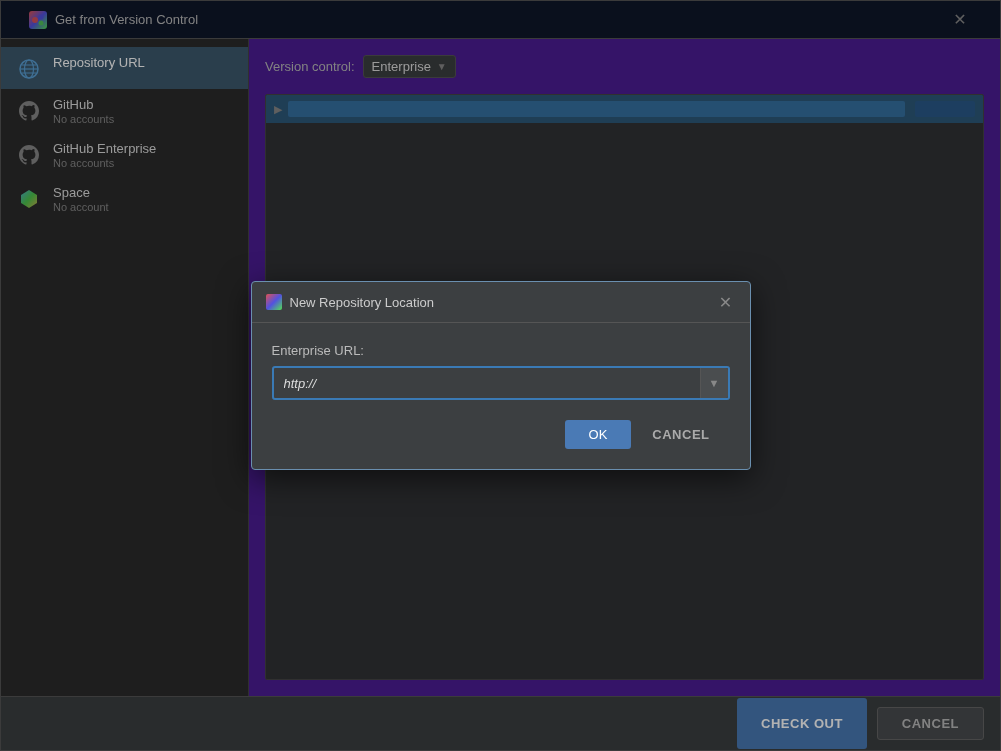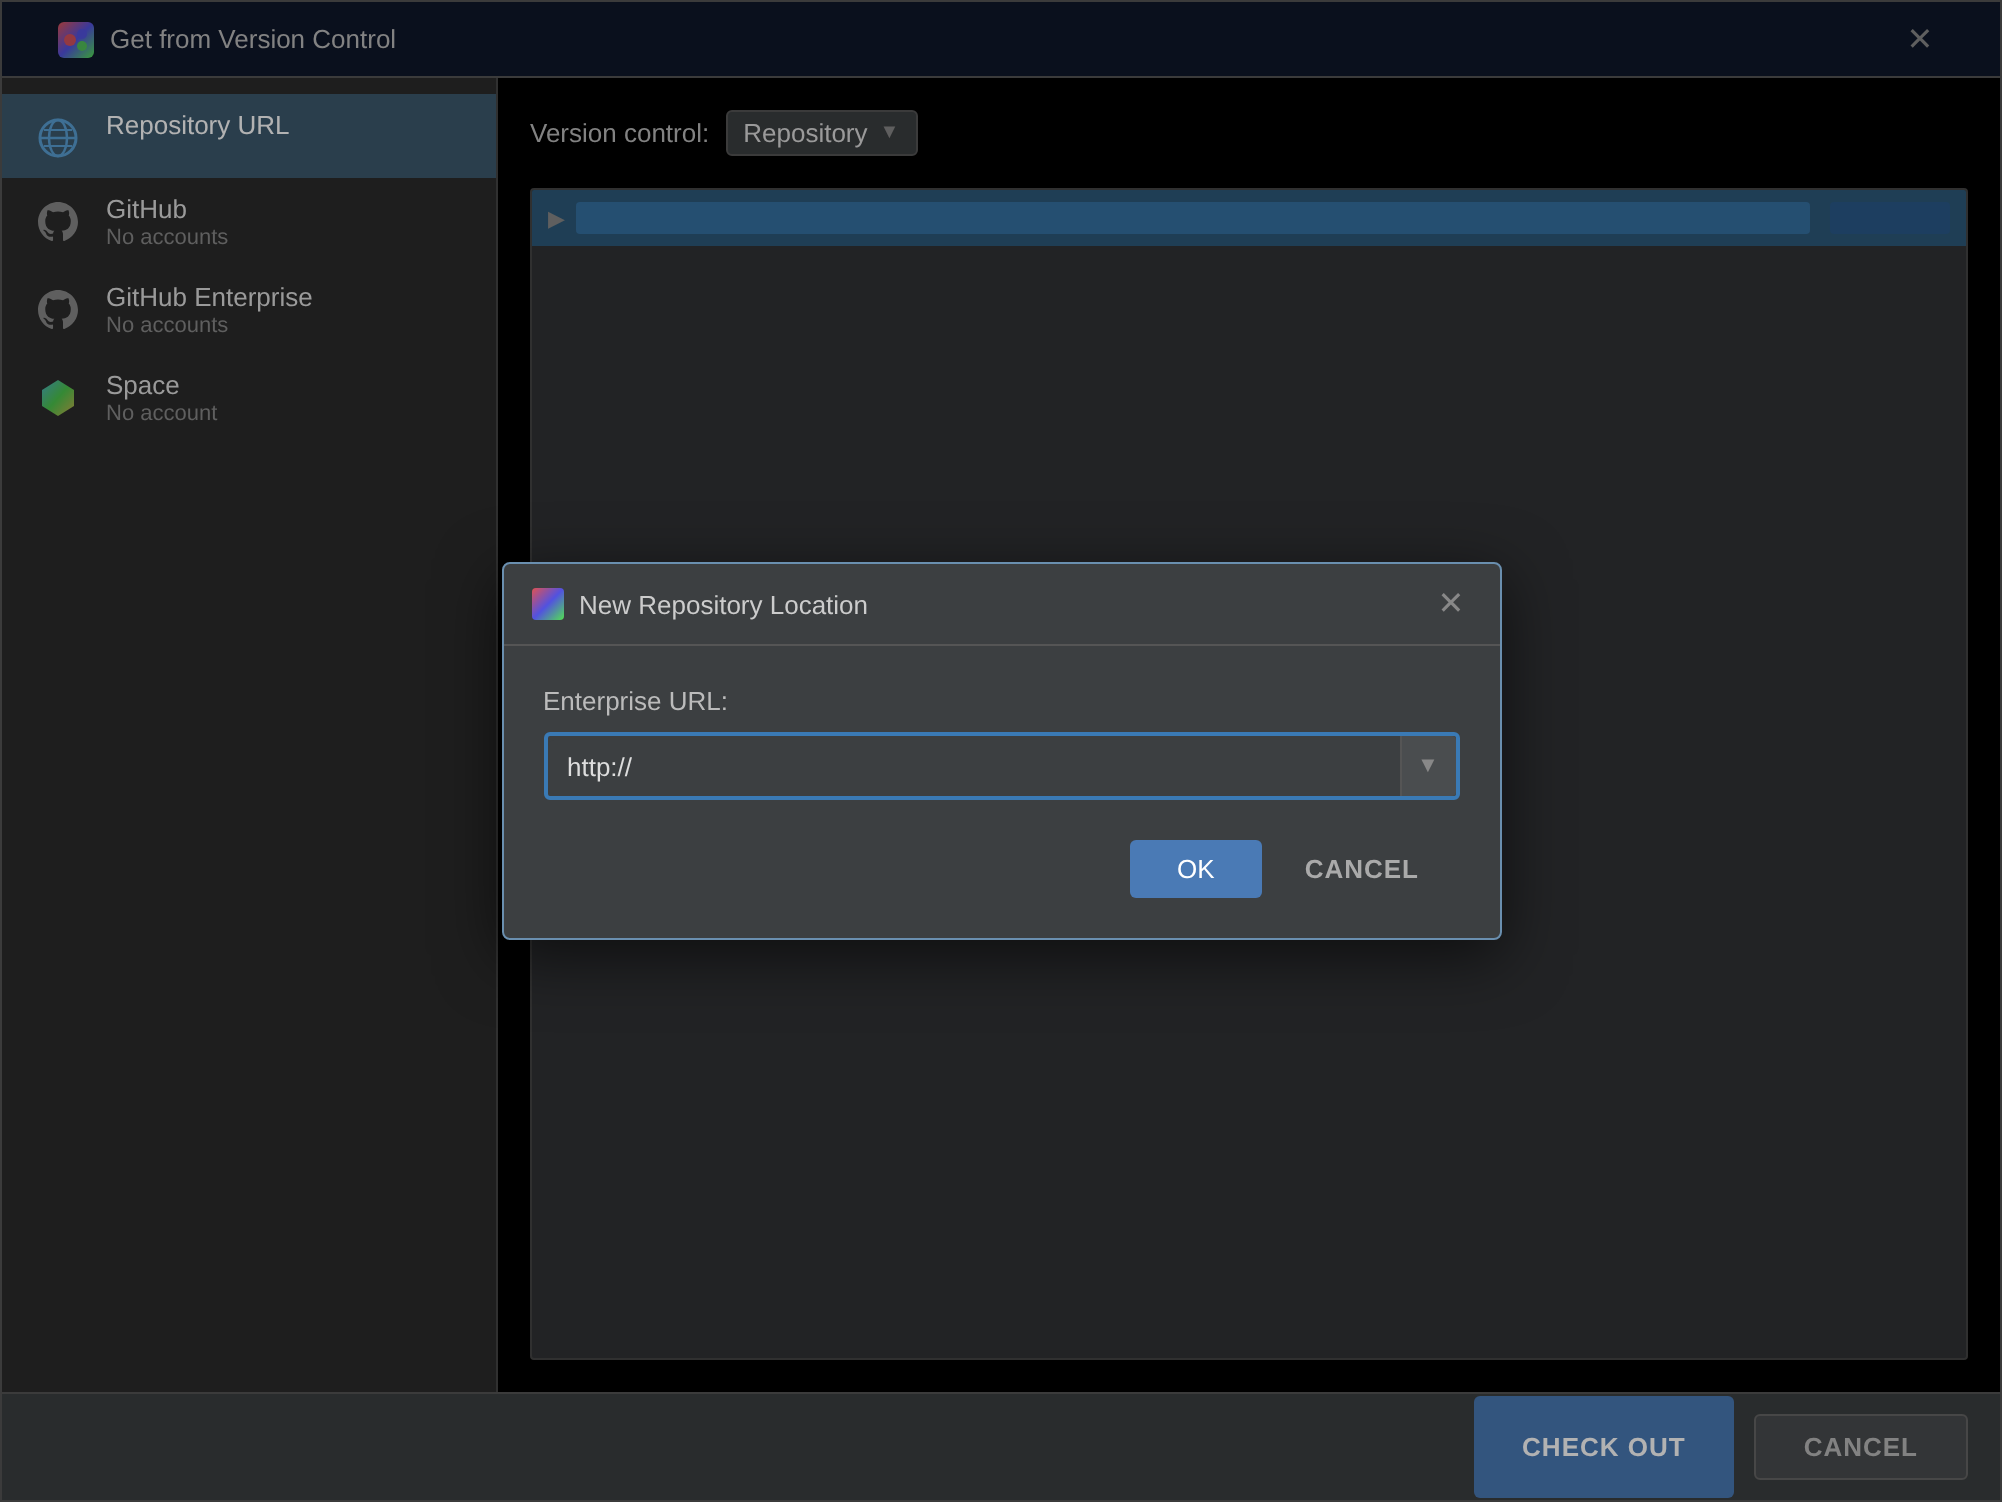--- a/index.html
+++ b/index.html
@@ -113,21 +113,21 @@
     }
     .sidebar-item-subtitle {
       color: #888;
       font-size: 11px;
       margin-top: 1px;
     }
 
     
     .main-panel {
       flex: 1;
-      background: #000000;
+      background: #4c1d95;
       display: flex;
       flex-direction: column;
       padding: 16px;
     }
 
     .version-control-row {
       display: flex;
       align-items: center;
       gap: 8px;
       margin-bottom: 16px;
@@ -317,20 +317,21 @@
     }
     .modal-input {
       flex: 1;
       background: #3c3f41;
       border: none;
       color: #ddd;
       padding: 6px 10px;
       font-size: 13px;
       outline: none;
       border-radius: 3px 0 0 3px;
+      font-style: italic;
     }
     .modal-dropdown-btn {
       width: 28px;
       height: 30px;
       background: #4a4d4f;
       border: none;
       border-left: 1px solid #555;
       color: #888;
       cursor: pointer;
       display: flex;
@@ -459,21 +460,21 @@
         </div>
       </div>
 
     </div>
 
     <div class="main-panel">
 
       <div class="version-control-row">
         <span class="vc-label">Version control:</span>
         <div class="vc-select">
-          <span>Repository</span>
+          <span>Enterprise</span>
           <span class="vc-select-arrow">▼</span>
         </div>
       </div>
 
 
       <div class="repo-tree">
         <div class="repo-tree-row">
           <span class="tree-chevron">▶</span>
           <div class="tree-item-bar"></div>
           <div class="tree-item-bar-short"></div>

